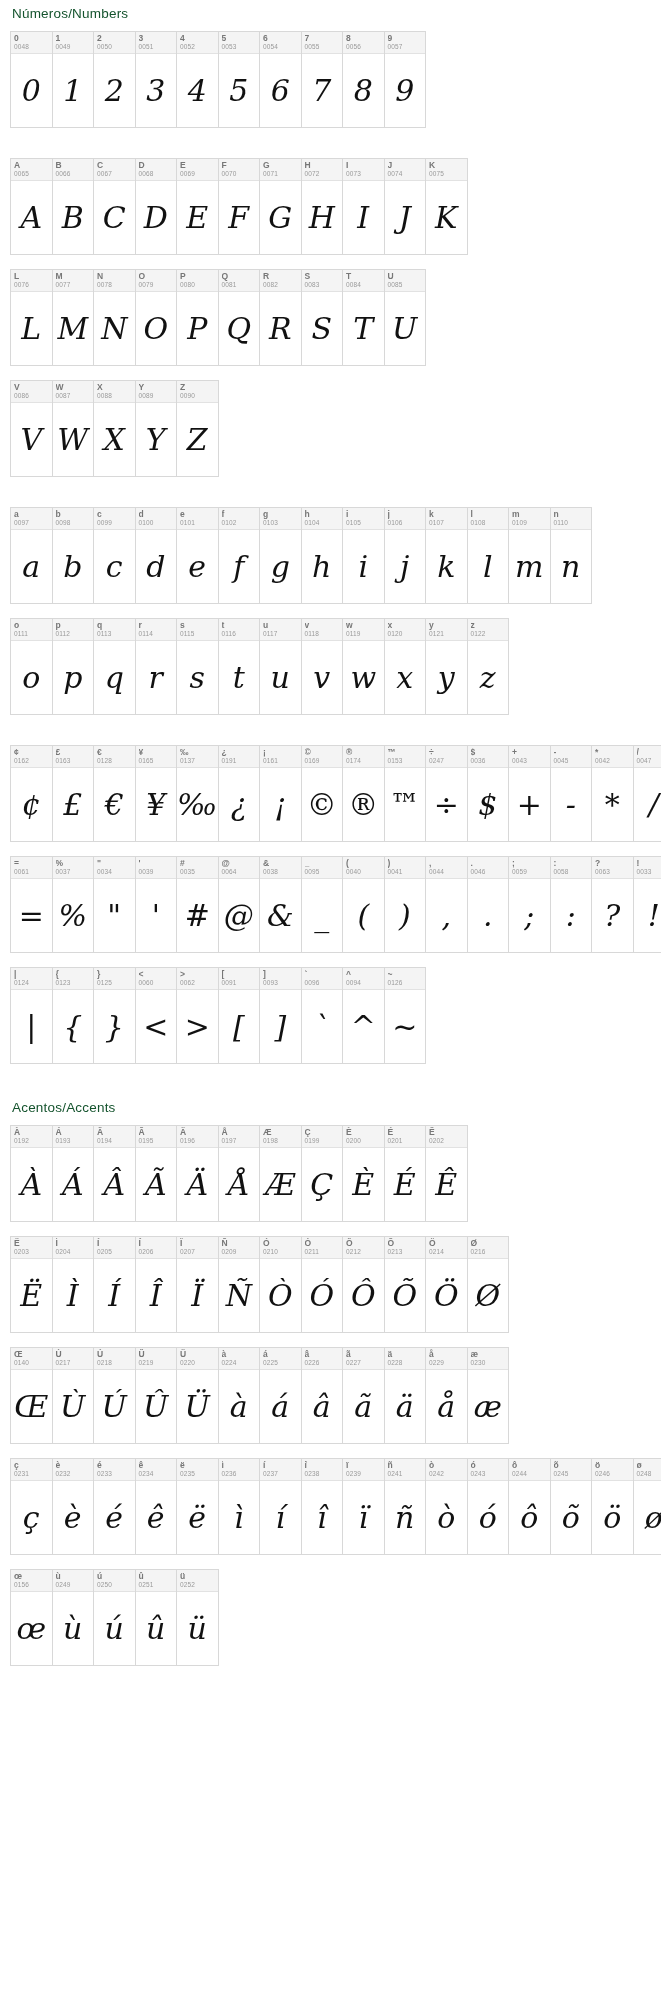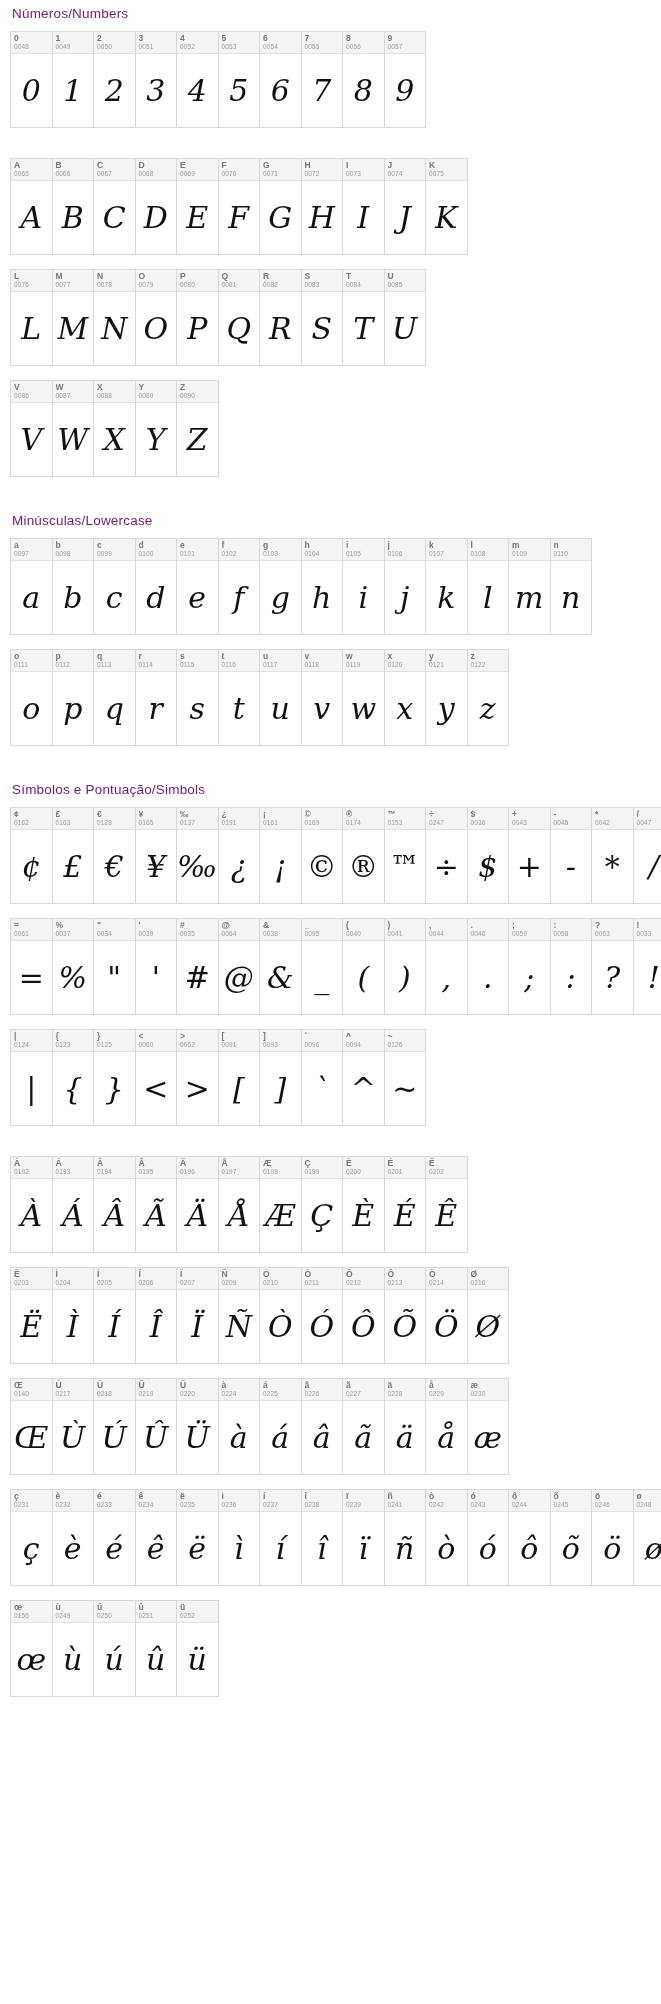--- a/index.html
+++ b/index.html
@@ -16,21 +16,21 @@
   .page {
     width: 661px;
     box-sizing: border-box;
     padding: 0 10px 30px 10px;
   }
   .section {
     margin: 0 0 30px 0;
   }
   .section-title {
     font-size: 13.5px;
-    color: #701a75;
+    color: #14532d;
     font-weight: normal;
     letter-spacing: 0.2px;
     margin: 0 0 10px 2px;
     padding-top: 6px;
   }
   .glyph-rows {
     display: block;
   }
   .glyph-row {
     display: flex;
@@ -354,21 +354,20 @@
               <div class="glyph-head">
                 <span class="glyph-char">Z</span>
                 <span class="glyph-code">0090</span>
               </div>
               <div class="glyph-body">Z</div>
             </div>
           </div>
         </div>
       </div>
       <div class="section">
-        <div class="section-title">Minúsculas/Lowercase</div>
         <div class="glyph-rows">
           <div class="glyph-row">
             <div class="glyph-cell">
               <div class="glyph-head">
                 <span class="glyph-char">a</span>
                 <span class="glyph-code">0097</span>
               </div>
               <div class="glyph-body">a</div>
             </div>
             <div class="glyph-cell">
@@ -545,21 +544,20 @@
               <div class="glyph-head">
                 <span class="glyph-char">z</span>
                 <span class="glyph-code">0122</span>
               </div>
               <div class="glyph-body">z</div>
             </div>
           </div>
         </div>
       </div>
       <div class="section">
-        <div class="section-title">Símbolos e Pontuação/Simbols</div>
         <div class="glyph-rows">
           <div class="glyph-row">
             <div class="glyph-cell">
               <div class="glyph-head">
                 <span class="glyph-char">¢</span>
                 <span class="glyph-code">0162</span>
               </div>
               <div class="glyph-body">¢</div>
             </div>
             <div class="glyph-cell">
@@ -850,20 +848,21 @@
               <div class="glyph-head">
                 <span class="glyph-char">~</span>
                 <span class="glyph-code">0126</span>
               </div>
               <div class="glyph-body">~</div>
             </div>
           </div>
         </div>
       </div>
       <div class="section">
+        <div class="section-title">Acentos/Accents</div>
         <div class="glyph-rows">
           <div class="glyph-row">
             <div class="glyph-cell">
               <div class="glyph-head">
                 <span class="glyph-char">À</span>
                 <span class="glyph-code">0192</span>
               </div>
               <div class="glyph-body">À</div>
             </div>
             <div class="glyph-cell">

